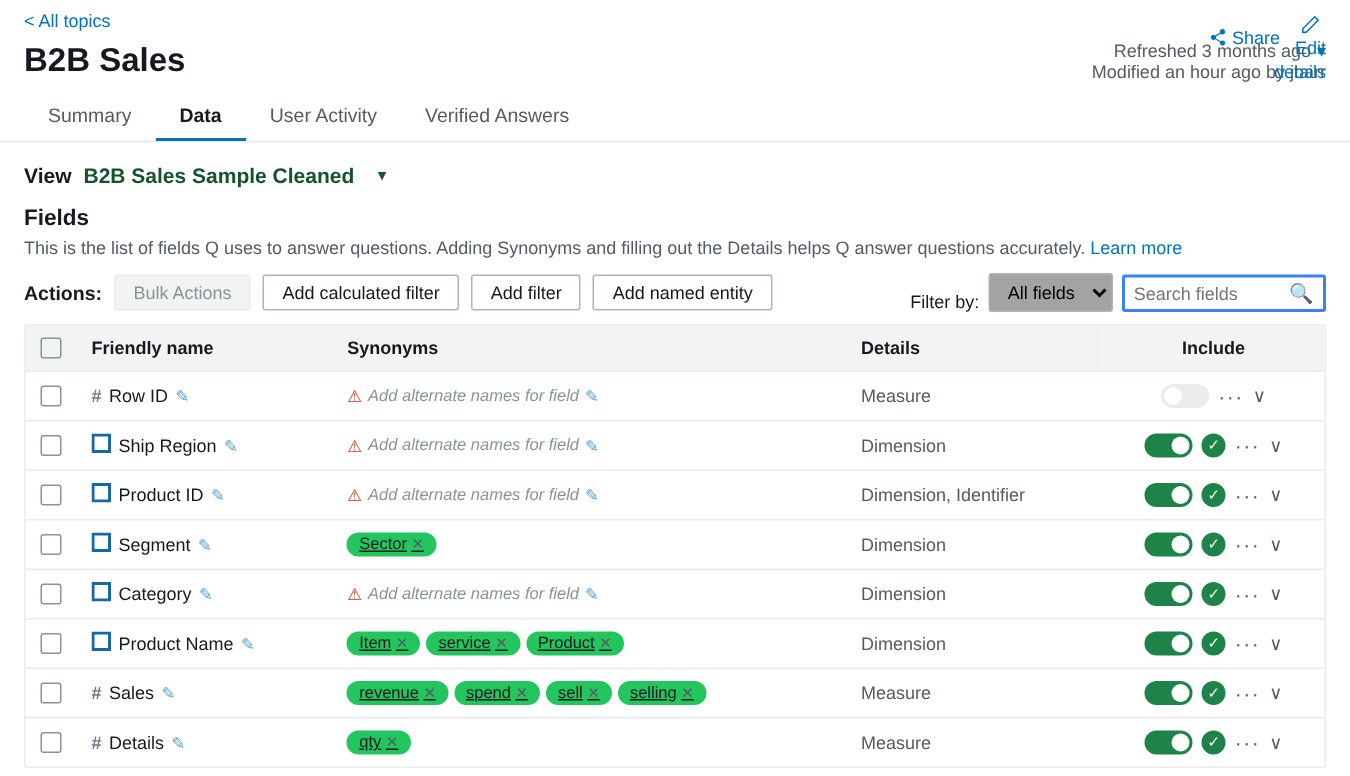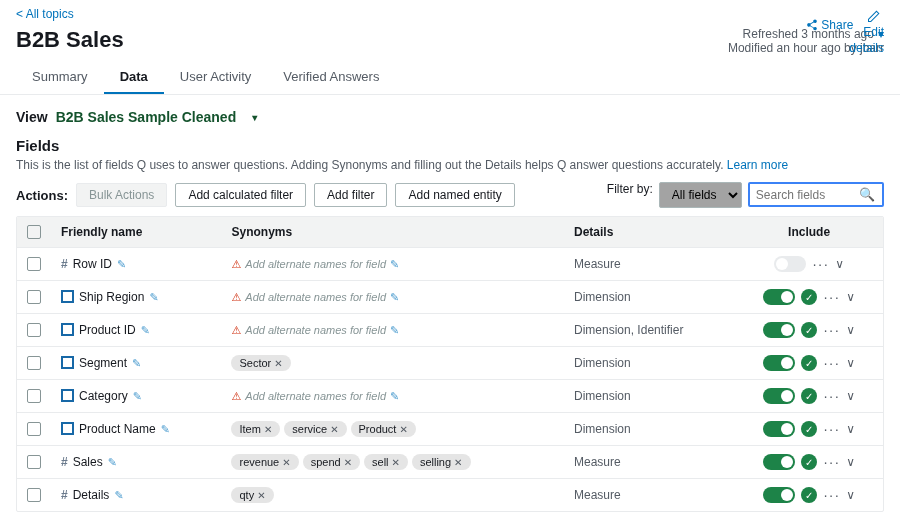--- a/index.html
+++ b/index.html
@@ -24,21 +24,21 @@
 
     .fields-section {}
     .fields-title { font-size: 15px; font-weight: 700; margin-bottom: 4px; }
     .fields-desc { font-size: 12px; color: #545b64; margin-bottom: 10px; }
     .fields-desc a { color: #0073bb; text-decoration: none; }
 
     .actions-bar { display: flex; align-items: center; gap: 8px; margin-bottom: 8px; }
     .actions-label { font-size: 13px; font-weight: 600; }
     .btn { padding: 4px 12px; border: 1px solid #aab7b8; border-radius: 2px; background: #fff; font-size: 12px; cursor: pointer; color: #16191f; }
     .btn-disabled { padding: 4px 12px; border: 1px solid #e9ebed; border-radius: 2px; background: #f2f3f3; font-size: 12px; color: #879596; cursor: default; }
-    .filter-right { margin-left: auto; display: flex; align-items: flex-start; gap: 6px; }
+    .filter-right { margin-left: auto; display: flex; align-items: flex-end; gap: 6px; }
     .filter-label { font-size: 12px; }
     .filter-select { border: 1px solid #aab7b8; border-radius: 2px; padding: 4px 8px; font-size: 12px; background: #a3a3a3; cursor: pointer; }
     .search-box { display: flex; align-items: center; border: 2px solid #3b82f6; border-radius: 2px; padding: 3px 6px; gap: 4px; background: #fff; }
     .search-box input { border: none; outline: none; font-size: 12px; width: 100px; }
 
     .table-wrap { border: 1px solid #e9ebed; border-radius: 2px; overflow: hidden; }
     table { width: 100%; border-collapse: collapse; }
     thead th { background: #f2f3f3; padding: 8px 10px; text-align: left; font-size: 12px; font-weight: 700; color: #16191f; border-bottom: 1px solid #e9ebed; }
     thead th:first-child { width: 32px; }
     tbody tr { border-bottom: 1px solid #e9ebed; }
@@ -48,21 +48,21 @@
 
     .checkbox { width: 14px; height: 14px; border: 1px solid #879596; border-radius: 2px; cursor: pointer; }
     .field-name { display: flex; align-items: center; gap: 5px; }
     .field-icon { font-size: 11px; color: #879596; }
     .field-icon.dim { color: #1768a7; }
     .field-icon.measure { color: #6b7b8d; }
     .edit-icon { color: #0073bb; font-size: 11px; cursor: pointer; opacity: 0.7; }
     .synonyms-cell { display: flex; align-items: center; flex-wrap: wrap; gap: 4px; }
     .synonym-add { color: #879596; font-size: 11px; font-style: italic; display: flex; align-items: center; gap: 3px; }
     .warn-icon { color: #d13212; font-size: 11px; }
-    .tag { display: inline-flex; align-items: center; gap: 3px; background: #e5e5e5; border-radius: 10px; padding: 2px 8px; font-size: 11px; }
+    .tag { display: inline-flex; align-items: center; gap: 3px; background: #22c55e; border-radius: 10px; padding: 2px 8px; font-size: 11px; text-decoration: underline; }
     .tag .remove { color: #545b64; cursor: pointer; font-size: 10px; }
     .toggle-wrap { display: flex; align-items: center; gap: 6px; }
     .toggle { width: 32px; height: 16px; border-radius: 8px; background: #1d8348; position: relative; cursor: pointer; display: inline-block; }
     .toggle::after { content: ''; position: absolute; width: 12px; height: 12px; background: #fff; border-radius: 50%; top: 2px; right: 2px; }
     .toggle-off { background: #e9ebed; }
     .toggle-off::after { right: auto; left: 2px; }
     .check-badge { width: 16px; height: 16px; border-radius: 50%; background: #1d8348; color: #fff; font-size: 10px; display: inline-flex; align-items: center; justify-content: center; }
     .more-btn { font-size: 14px; color: #545b64; cursor: pointer; letter-spacing: 1px; }
     .expand-btn { font-size: 12px; color: #545b64; cursor: pointer; }
     .details-text { font-size: 12px; color: #545b64; }

